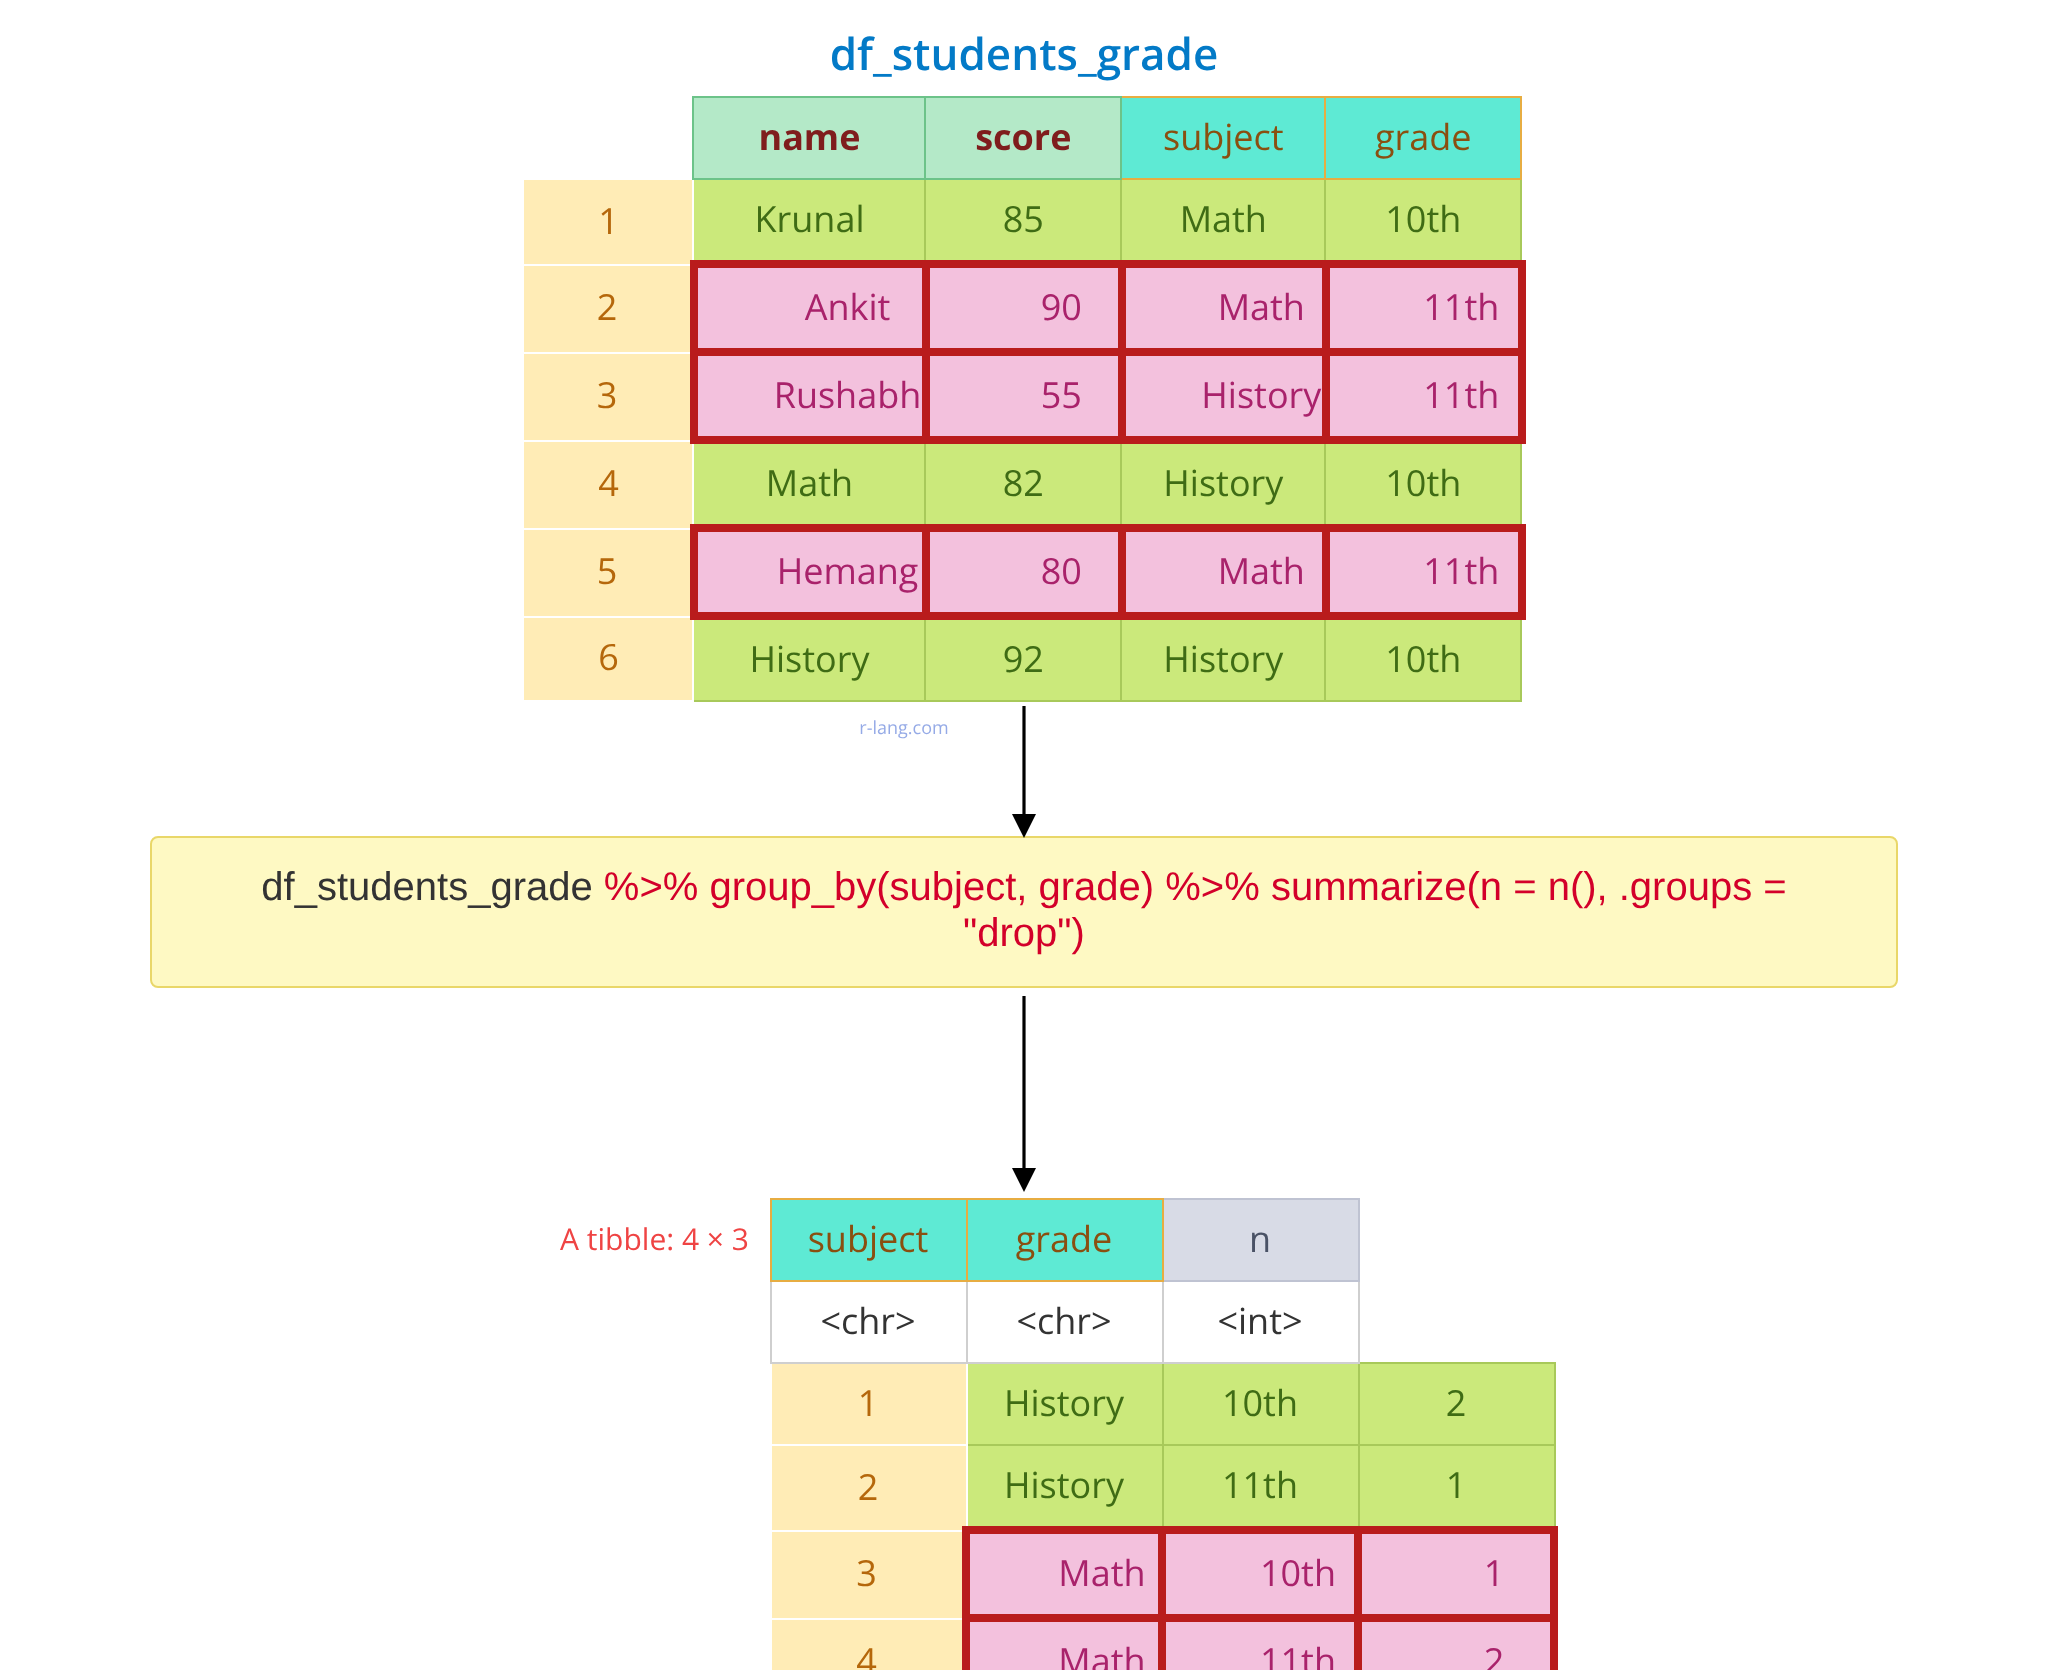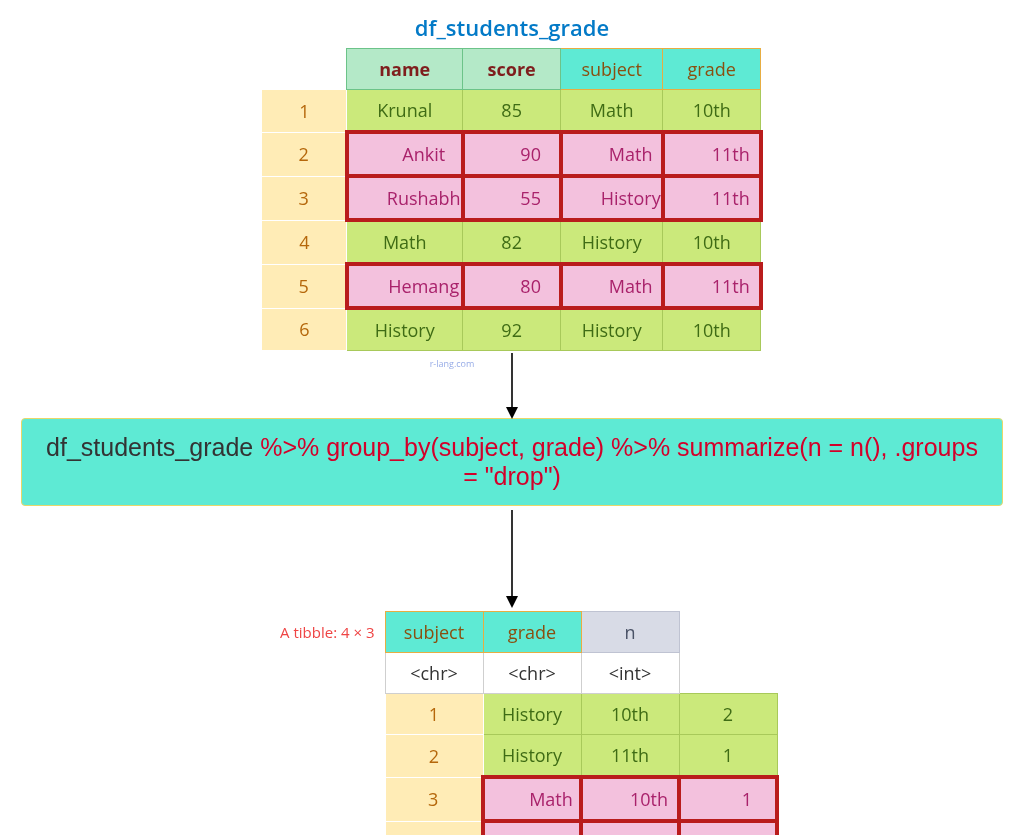--- a/index.html
+++ b/index.html
@@ -82,26 +82,26 @@
   }
   
   .row-type td.val {
     background: #ffffff;
     color: #333333;
     border: 1px solid #cfcfcf;
   }
   
   .code-block {
     margin: 0 auto;
-    width: 982px;
-    background: #5eead4;
+    width: 874px;
+    background: #fef9c3;
     border: 1px solid #e9d769;
     border-radius: 4px;
     padding: 14px 22px;
-    font-size: 25px;
+    font-size: 20px;
     color: #333333;
     text-align: center;
     font-family: "Segoe UI", Arial, sans-serif;
   }
   .code-red { color: #d3002a; }
   .tibble-label {
     color: #ef4444;
     font-size: 15px;
   }
   .arrow-svg { display: block; margin: 0 auto; }

